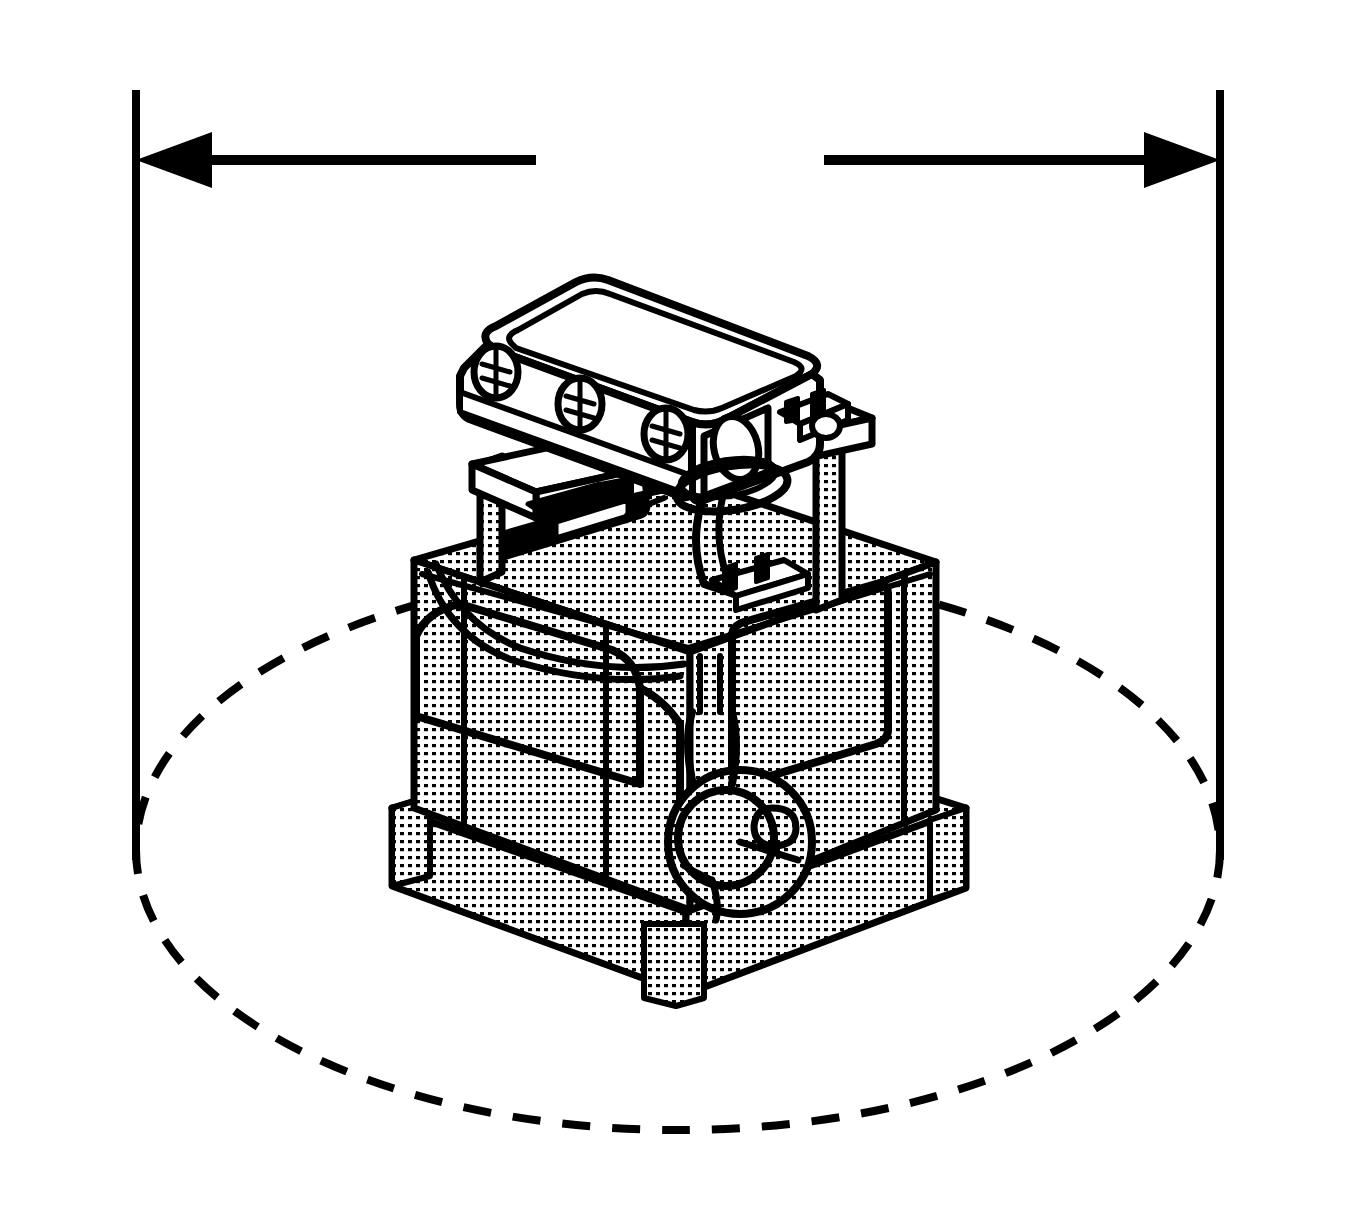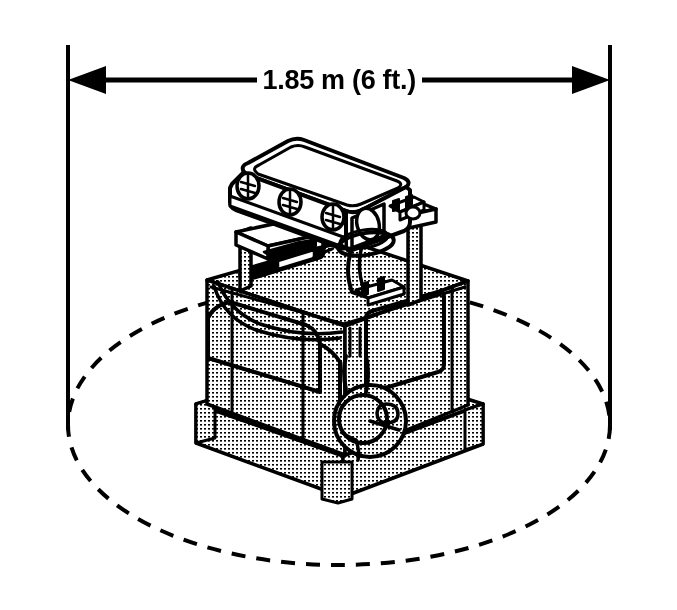--- a/index.html
+++ b/index.html
@@ -184,15 +184,14 @@
 
         <g fill="none">
           <ellipse cx="366" cy="244" rx="28" ry="11" transform="rotate(-9 366 244)" stroke="#000000" stroke-width="4"></ellipse>
           <ellipse cx="364" cy="239" rx="24" ry="9" transform="rotate(-9 364 239)" stroke="#000000" stroke-width="3"></ellipse>
         </g>
       </g>
     </g>
 
   </svg>
 
-  <div class="dim-label" id="dimLabel" style="left: 256.5px; top: 66.5px;">1.85 m (6 ft.)</div>
 
 </div>
 
 </body></html>

